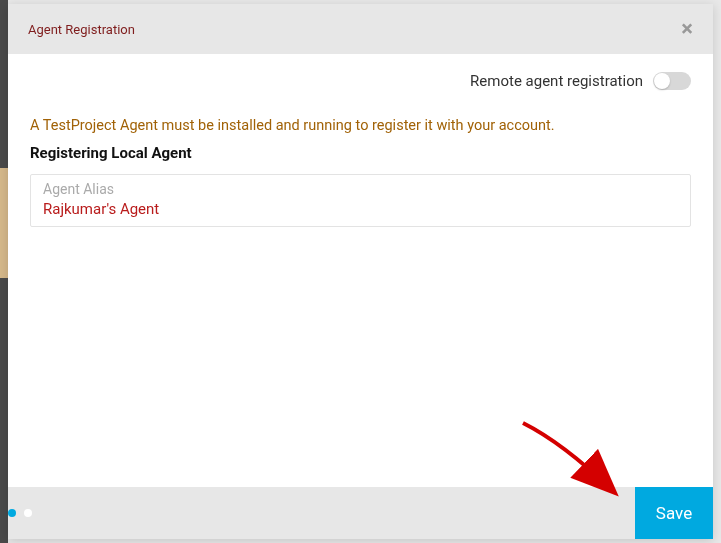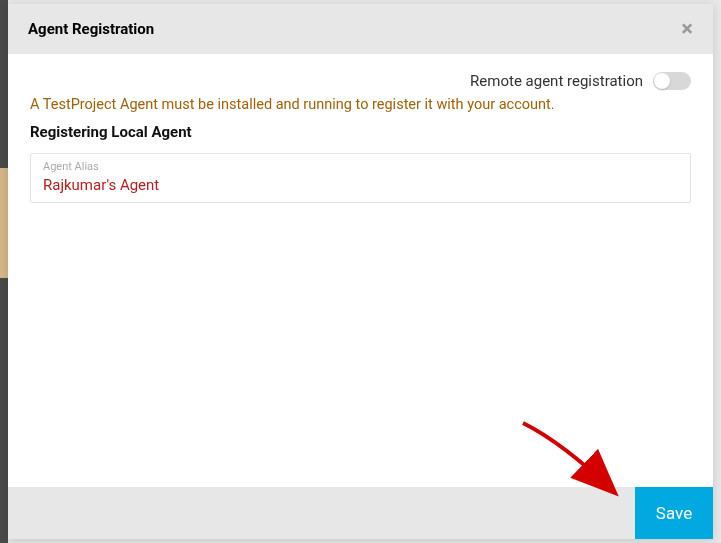--- a/index.html
+++ b/index.html
@@ -39,42 +39,42 @@
       flex-direction: column;
     }
     .modal-header {
       background: #e7e7e7;
       padding: 14px 20px;
       display: flex;
       align-items: center;
       justify-content: space-between;
     }
     .modal-title {
-      color: #000000;
-      font-size: 15px;
-      font-weight: 700;
+      color: #7f1d1d;
+      font-size: 13px;
+      font-weight: 400;
     }
     .close-icon {
       cursor: pointer;
       color: #999;
       font-size: 22px;
       font-weight: bold;
       line-height: 1;
     }
     .modal-body {
       flex: 1;
       padding: 18px 22px;
       position: relative;
     }
     .remote-toggle-row {
       display: flex;
       align-items: center;
       justify-content: flex-end;
       gap: 10px;
-      margin-bottom: 6px;
+      margin-bottom: 27px;
     }
     .remote-toggle-label {
       color: #333;
       font-size: 15px;
     }
     .toggle {
       width: 38px;
       height: 18px;
       background: #d8d8d8;
       border-radius: 10px;
@@ -102,39 +102,39 @@
       font-weight: 700;
       margin-bottom: 12px;
     }
     .input-wrap {
       border: 1px solid #e3e3e3;
       border-radius: 2px;
       padding: 6px 12px 8px 12px;
     }
     .input-label {
       color: #aaa;
-      font-size: 11px;
+      font-size: 14px;
       display: block;
       margin-bottom: 2px;
     }
     .input-field {
       border: none;
       outline: none;
       width: 100%;
       font-size: 15px;
       color: #b91c1c;
       font-family: inherit;
       background: transparent;
     }
     .modal-footer {
       background: #e7e7e7;
       height: 52px;
       display: flex;
       align-items: center;
-      justify-content: flex-end;
+      justify-content: flex-start;
       position: relative;
     }
     .pagination {
       display: flex;
       gap: 8px;
     }
     .dot {
       width: 8px;
       height: 8px;
       border-radius: 50%;

